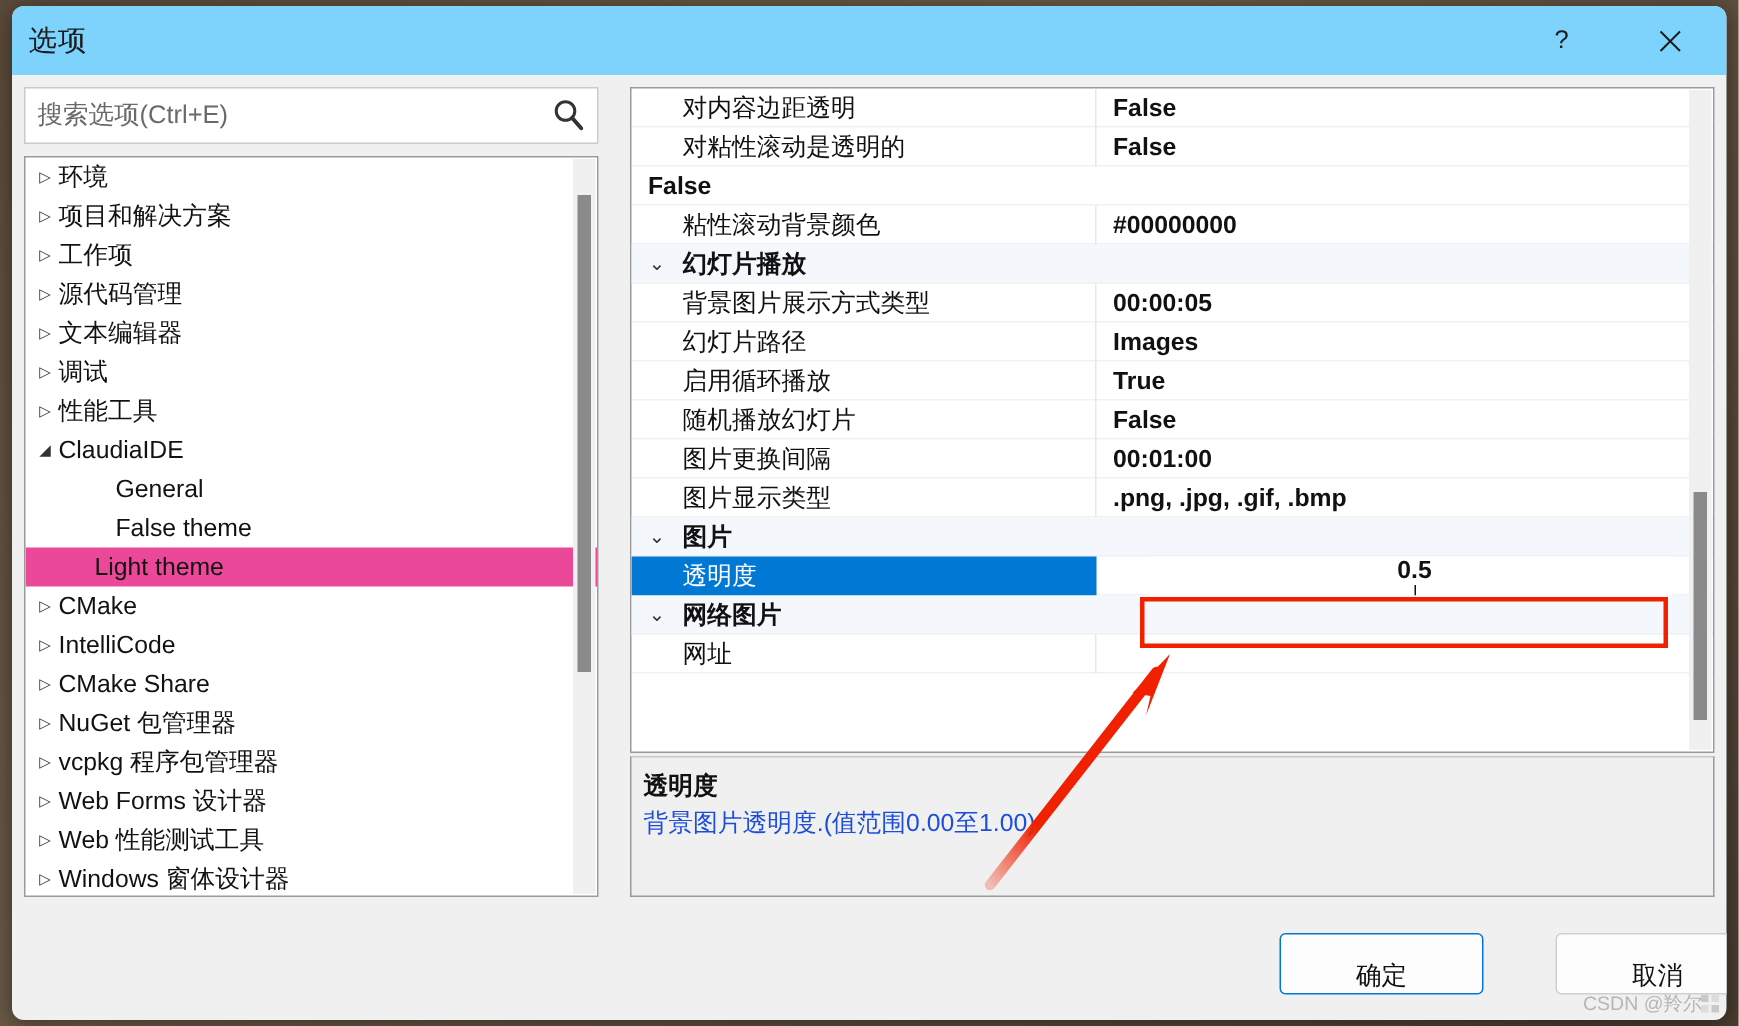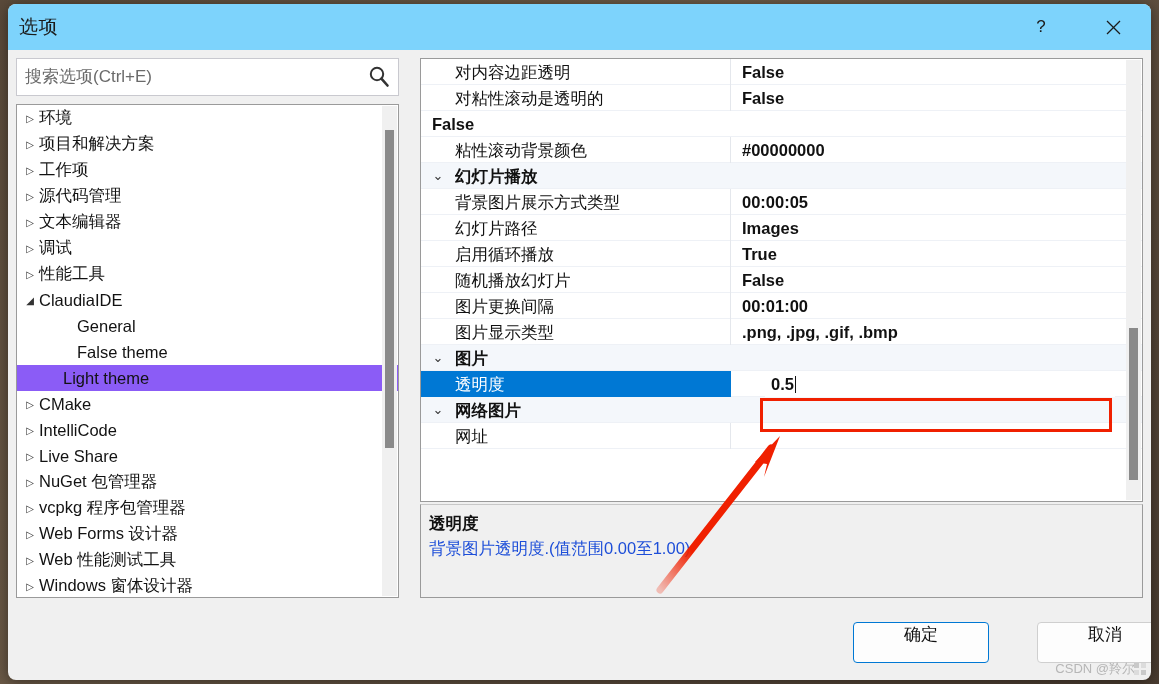--- a/index.html
+++ b/index.html
@@ -79,21 +79,21 @@
   .tree-row {
     position: relative;
     height: 26px;
     display: flex; align-items: center;
     font-size: 16.5px;
     color: #121212;
     white-space: nowrap;
     cursor: default;
     padding-right: 25px;
   }
-  .tree-row.selected { background: #8b5cf6; padding-left: 28px; }
+  .tree-row.selected { background: #ec4899; padding-left: 28px; }
   .tw {
     display: inline-block;
     width: 18px;
     text-align: center;
     font-size: 10px;
     color: #333;
     flex: 0 0 18px;
   }
   .tree-label { display: inline-block; }
   .lvl0 { padding-left: 4px; }
@@ -173,20 +173,21 @@
   #editor-cell {
     position: absolute;
     left: 344px; top: 0;
     width: 350px; height: 26px;
     background: #ffffff;
     display: flex; align-items: center;
     padding-left: 6px;
     font-weight: bold;
     font-size: 16.5px;
     color: #111;
+    flex-direction: column;
   }
   #caret {
     display: inline-block;
     width: 1px; height: 17px;
     background: #111;
     margin-left: 1px;
   }
 
   
   #grid-sb {
@@ -218,21 +219,21 @@
   }
 
   
   .dlg-btn {
     position: absolute;
     top: 618px;
     width: 136px; height: 41px;
     background: #fdfdfd;
     font-size: 17px;
     color: #111;
-    display: flex; align-items: flex-start; justify-content: center;
+    display: flex; align-items: flex-end; justify-content: center;
     border-radius: 4px;
     cursor: default;
     font-family: "Liberation Sans", "DejaVu Sans", sans-serif;
   }
   #ok-btn {
     left: 845px;
     border: 1.5px solid #0078d4;
   }
   #cancel-btn {
     left: 1029px;
@@ -342,21 +343,21 @@
         <div class="tree-row lvl0">
           <span class="tw">▷</span>
           <span class="tree-label">CMake</span>
         </div>
         <div class="tree-row lvl0">
           <span class="tw">▷</span>
           <span class="tree-label">IntelliCode</span>
         </div>
         <div class="tree-row lvl0">
           <span class="tw">▷</span>
-          <span class="tree-label">Live Share</span>
+          <span class="tree-label">CMake Share</span>
         </div>
         <div class="tree-row lvl0">
           <span class="tw">▷</span>
           <span class="tree-label">NuGet 包管理器</span>
         </div>
         <div class="tree-row lvl0">
           <span class="tw">▷</span>
           <span class="tree-label">vcpkg 程序包管理器</span>
         </div>
         <div class="tree-row lvl0">

